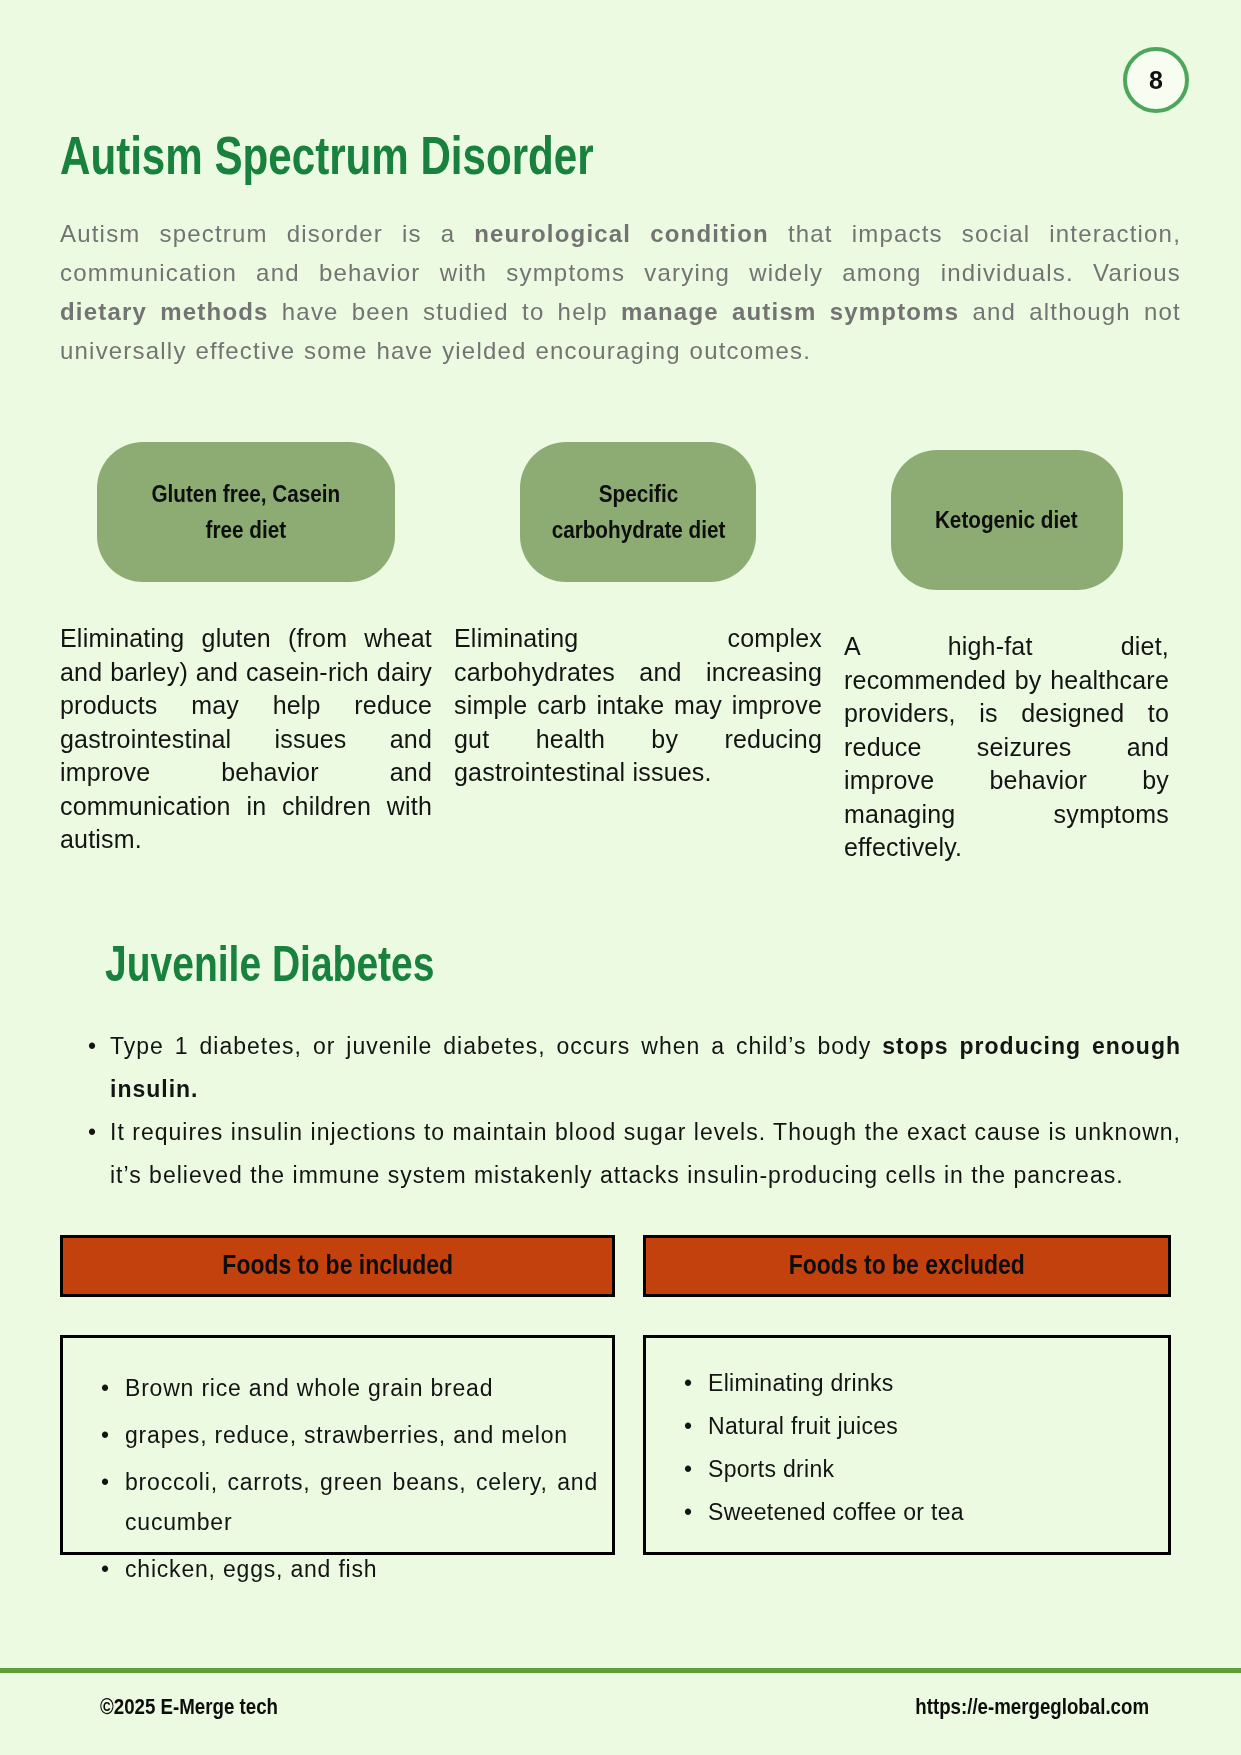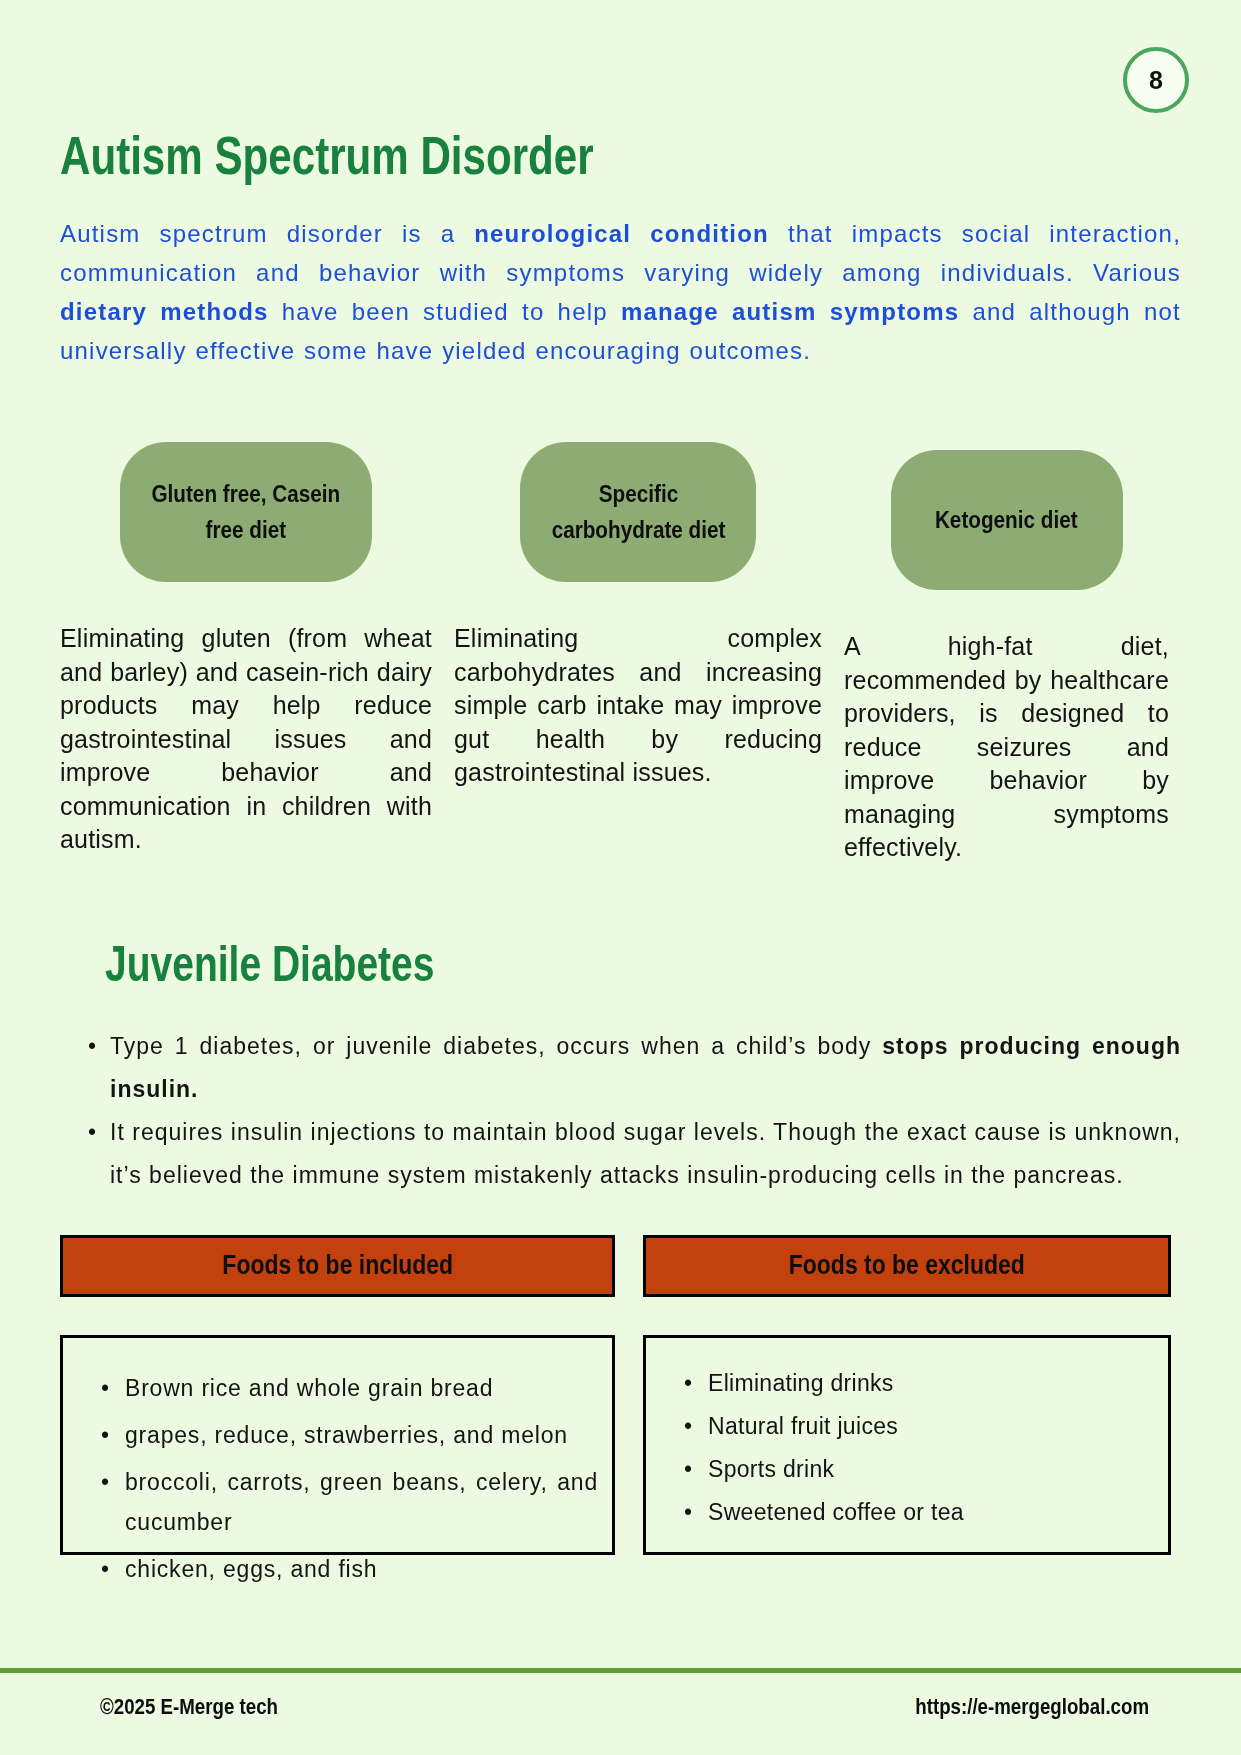--- a/index.html
+++ b/index.html
@@ -21,30 +21,30 @@
   }
 
   
   h1, h2 { color:#17813d; font-weight:bold; margin:0; }
   h1 { margin-top:124px; font-size:54px; }
   h2 { margin-top:70px; margin-left:45px; font-size:50px; }
   .cond-l { display:inline-block; transform:scaleX(0.78); transform-origin:0 60%; white-space:nowrap; }
 
   .intro {
     margin:28px 0 0; font-size:24px; line-height:39px;
-    text-align:justify; letter-spacing:1.2px; word-spacing:1px; color:#1d4ed8;
+    text-align:justify; letter-spacing:1.2px; word-spacing:1px; color:#737373;
   }
 
   
   .diet-grid { margin-top:72px; display:grid; grid-template-columns:372px 368px 325px; column-gap:22px; }
   .diet-card {
     height:140px; border-radius:46px; background:#8dac74;
     display:flex; align-items:center; justify-content:center; margin:0 auto;
   }
-  .card-w0 { width:252px; }
+  .card-w0 { width:298px; }
   .card-w1 { width:236px; }
   .card-w2 { width:232px; margin-top:8px; }
   .card-label { text-align:center; font-weight:bold; font-size:23px; line-height:36px;
     transform:scaleX(0.9); color:#0e0e0e; }
   .card-label div { white-space:nowrap; }
   .diet-desc { margin:40px 0 0; font-size:25px; line-height:33.5px; text-align:justify;
     letter-spacing:0.2px; color:#141414; }
 
   
   .jd-bullets { margin:32px 0 0; padding:0 0 0 28px; list-style:none; }

